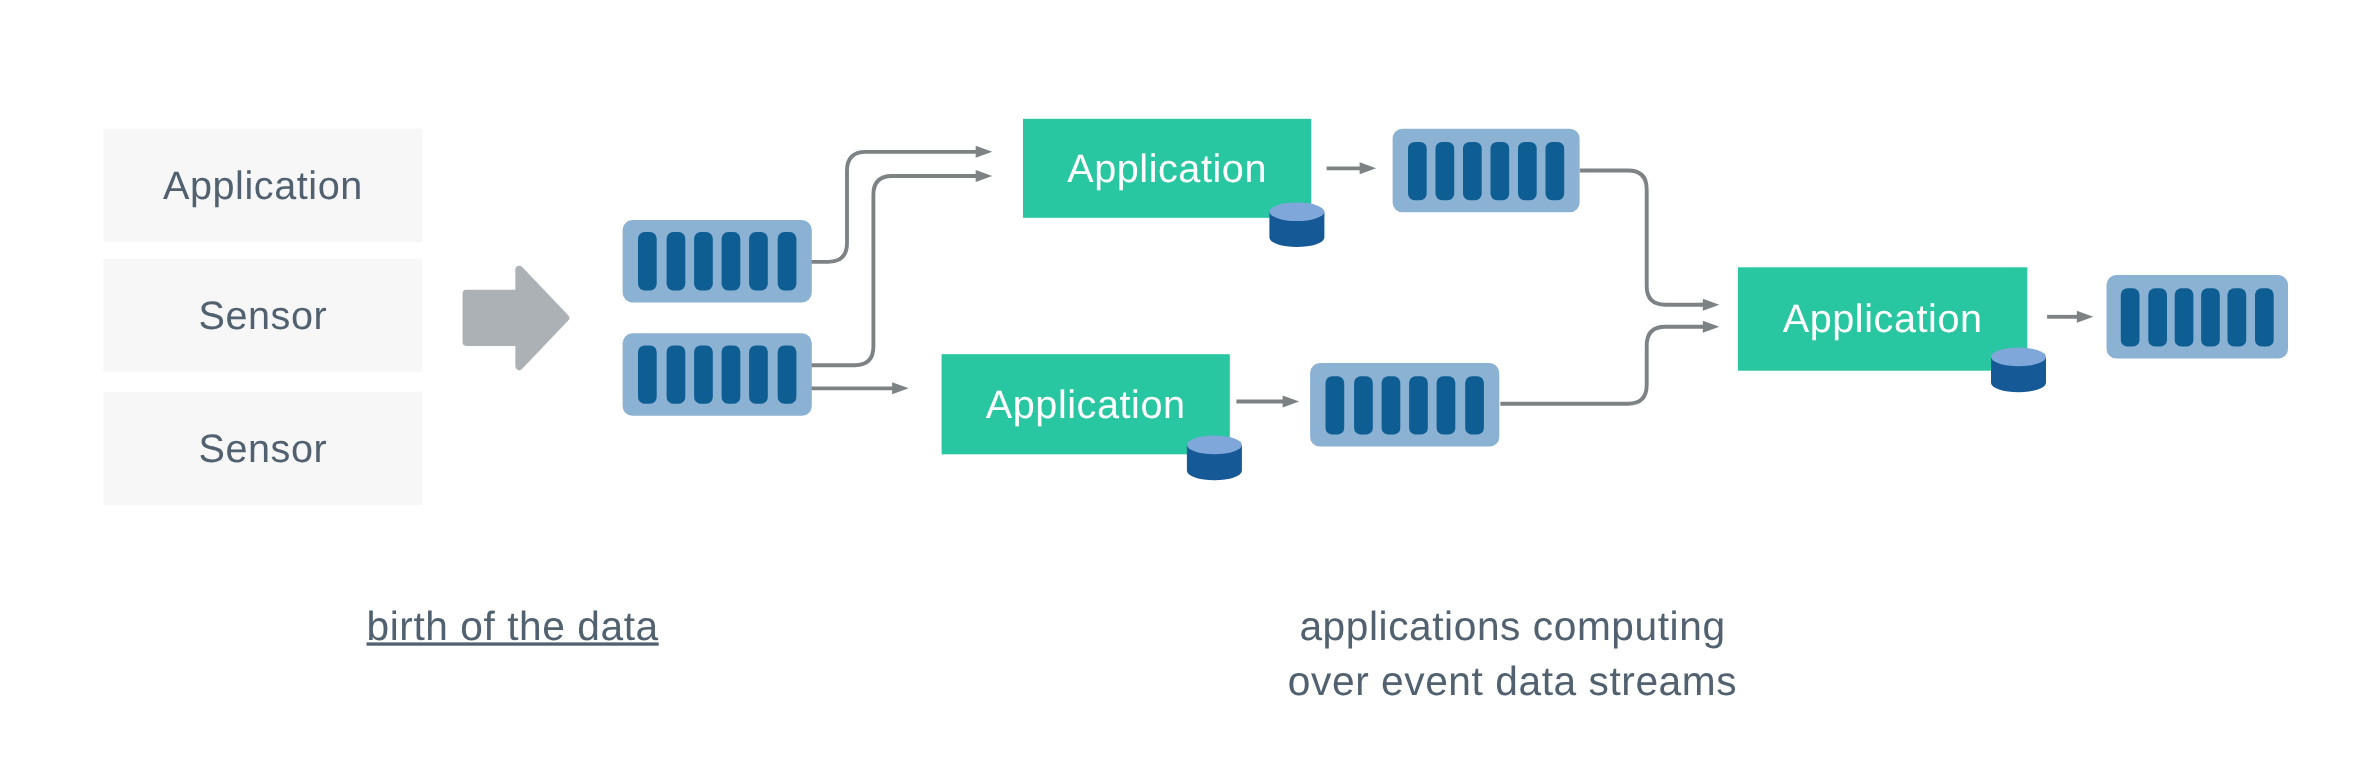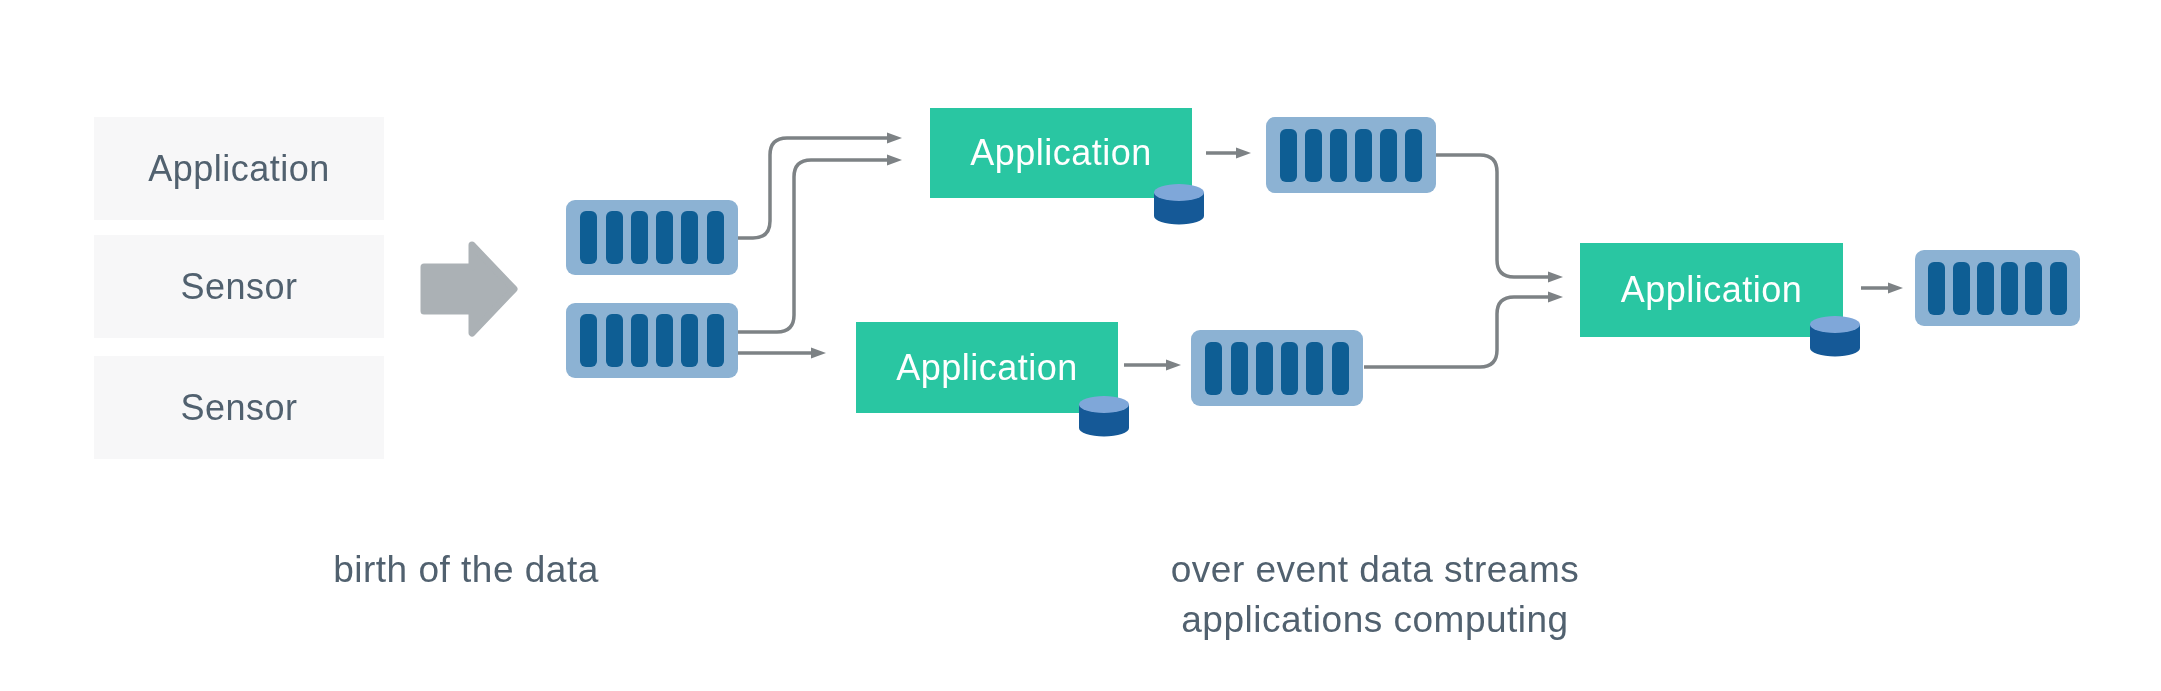--- a/index.html
+++ b/index.html
@@ -180,21 +180,21 @@
   </svg>
   <svg class="cyl" style="left:1078px; top:395px;" viewBox="0 0 52 43">
     <path d="M1 9.5 L1 33 A25 8.5 0 0 0 51 33 L51 9.5 Z" fill="#155997"></path>
     <ellipse cx="26" cy="9.5" rx="25" ry="8.5" fill="#7fa7d9"></ellipse>
   </svg>
   <svg class="cyl" style="left:1809px; top:315px;" viewBox="0 0 52 43">
     <path d="M1 9.5 L1 33 A25 8.5 0 0 0 51 33 L51 9.5 Z" fill="#155997"></path>
     <ellipse cx="26" cy="9.5" rx="25" ry="8.5" fill="#7fa7d9"></ellipse>
   </svg>
 
-  <div class="caption" style="left:236px; top:545px;">
+  <div class="caption" style="left:236px; top:545px;text-decoration:underline;">
     <div>birth of the data</div>
   </div>
   <div class="caption" style="left:1145px; top:545px;">
+    <div>applications computing</div>
     <div>over event data streams</div>
-    <div>applications computing</div>
   </div>
 
 </div>
 
 </body></html>

